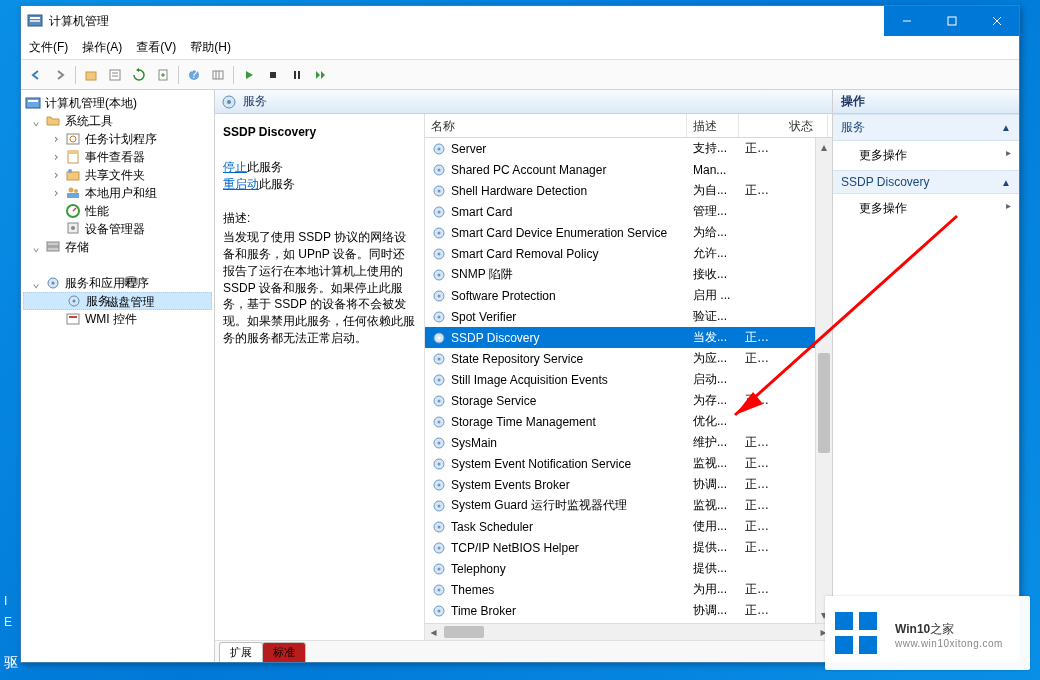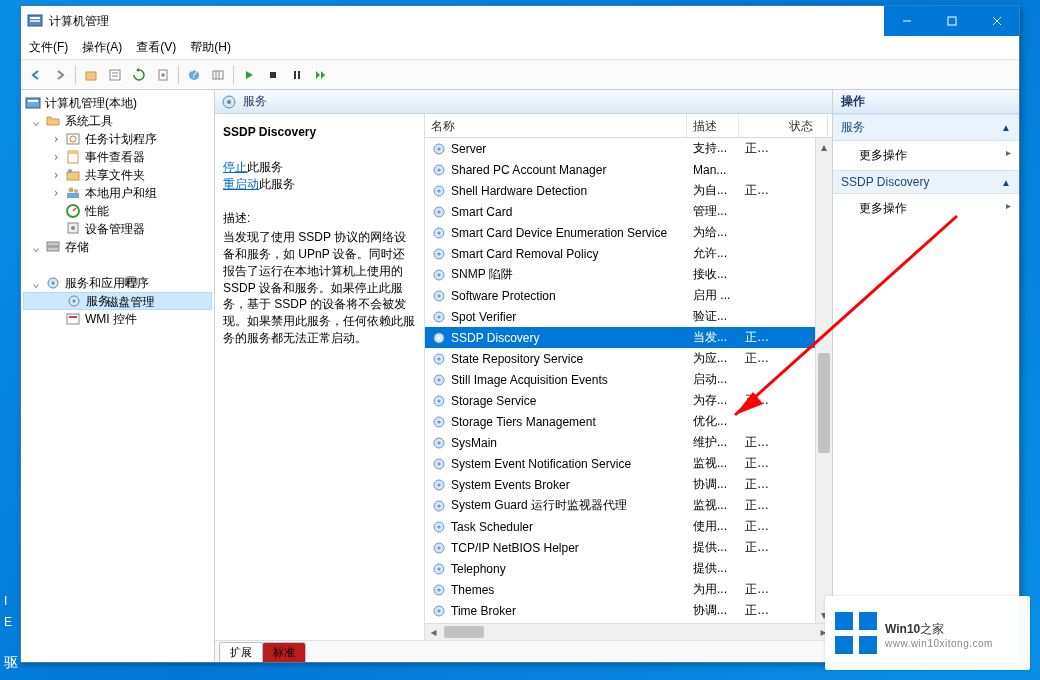--- a/index.html
+++ b/index.html
@@ -62,21 +62,21 @@
 .hscroll .thumb{position:absolute;top:2px;bottom:2px;left:2px;width:40px;background:#c2c2c2;border-radius:2px;}
 .tabs-row{height:22px;display:flex;align-items:flex-end;padding-left:4px;border-top:1px solid #e0e0e0;background:#f8f8f8;}
 .tab{padding:2px 10px;border:1px solid #c0c0c0;border-bottom:none;background:#fff;margin-right:-1px;border-radius:3px 3px 0 0;font-size:11px;}
 .tab.inactive{background:#b91c1c;}
 .actions{width:186px;display:flex;flex-direction:column;background:#fff;}
 .actions-header{height:24px;background:linear-gradient(#f7fbff,#dceaf7);border-bottom:1px solid #c5d5e6;display:flex;align-items:center;padding:0 8px;font-weight:bold;color:#203864;}
 .action-section{background:#eaf2fb;padding:4px 8px;display:flex;align-items:center;justify-content:space-between;color:#1a4a7a;border-top:1px solid #d6e4f2;border-bottom:1px solid #d6e4f2;}
 .action-section .chev{font-size:10px;color:#1a4a7a;}
 .action-item{padding:6px 8px 6px 26px;color:#000;cursor:default;}
 .red-arrow{position:absolute;left:490px;top:120px;width:260px;height:218px;pointer-events:none;z-index:50;}
-.watermark{position:absolute;right:10px;bottom:10px;width:205px;height:74px;background:rgba(255,255,255,0.97);border-radius:2px;display:flex;align-items:center;padding:8px 10px;gap:8px;box-shadow:0 0 3px rgba(0,0,0,0.15);z-index:100;}
+.watermark{position:absolute;right:10px;bottom:10px;width:205px;height:74px;background:rgba(255,255,255,0.97);border-radius:2px;display:flex;align-items:center;padding:8px 10px;gap:18px;box-shadow:0 0 3px rgba(0,0,0,0.15);z-index:100;}
 .watermark .logo{width:42px;height:42px;position:relative;}
 .watermark .logo .sq{position:absolute;width:18px;height:18px;background:#0078d7;}
 .watermark .txt .big{font-size:18px;font-weight:bold;color:#333;}
 .watermark .txt .small{font-size:10px;color:#888;letter-spacing:0.5px;}
 .taskbar-hint{position:absolute;left:0;bottom:48px;color:#fff;font-size:14px;line-height:1.5;padding-left:4px;}
 .taskbar-hint2{position:absolute;left:0;bottom:8px;color:#fff;font-size:14px;padding-left:4px;}
 </style>
 </head>
 <body>
 
@@ -496,21 +496,21 @@
                   </div>
                   <div class="cell c-desc">为存...</div>
                   <div class="cell c-status">正在...</div>
                 </div>
                 <div class="row">
                   <div class="cell c-name">
                     <span class="gear-icon"><svg width="16" height="16">
                         <circle cx="8" cy="8" r="5" fill="#d8e6f2" stroke="#6a9acb"></circle>
                         <circle class="inner" cx="8" cy="8" r="1.5" fill="#6a9acb"></circle>
                       </svg></span>
-                    <span>Storage Tiers Management</span>
+                    <span>Storage Time Management</span>
                   </div>
                   <div class="cell c-desc">优化...</div>
                   <div class="cell c-status"></div>
                 </div>
                 <div class="row">
                   <div class="cell c-name">
                     <span class="gear-icon"><svg width="16" height="16">
                         <circle cx="8" cy="8" r="5" fill="#d8e6f2" stroke="#6a9acb"></circle>
                         <circle class="inner" cx="8" cy="8" r="1.5" fill="#6a9acb"></circle>
                       </svg></span>

